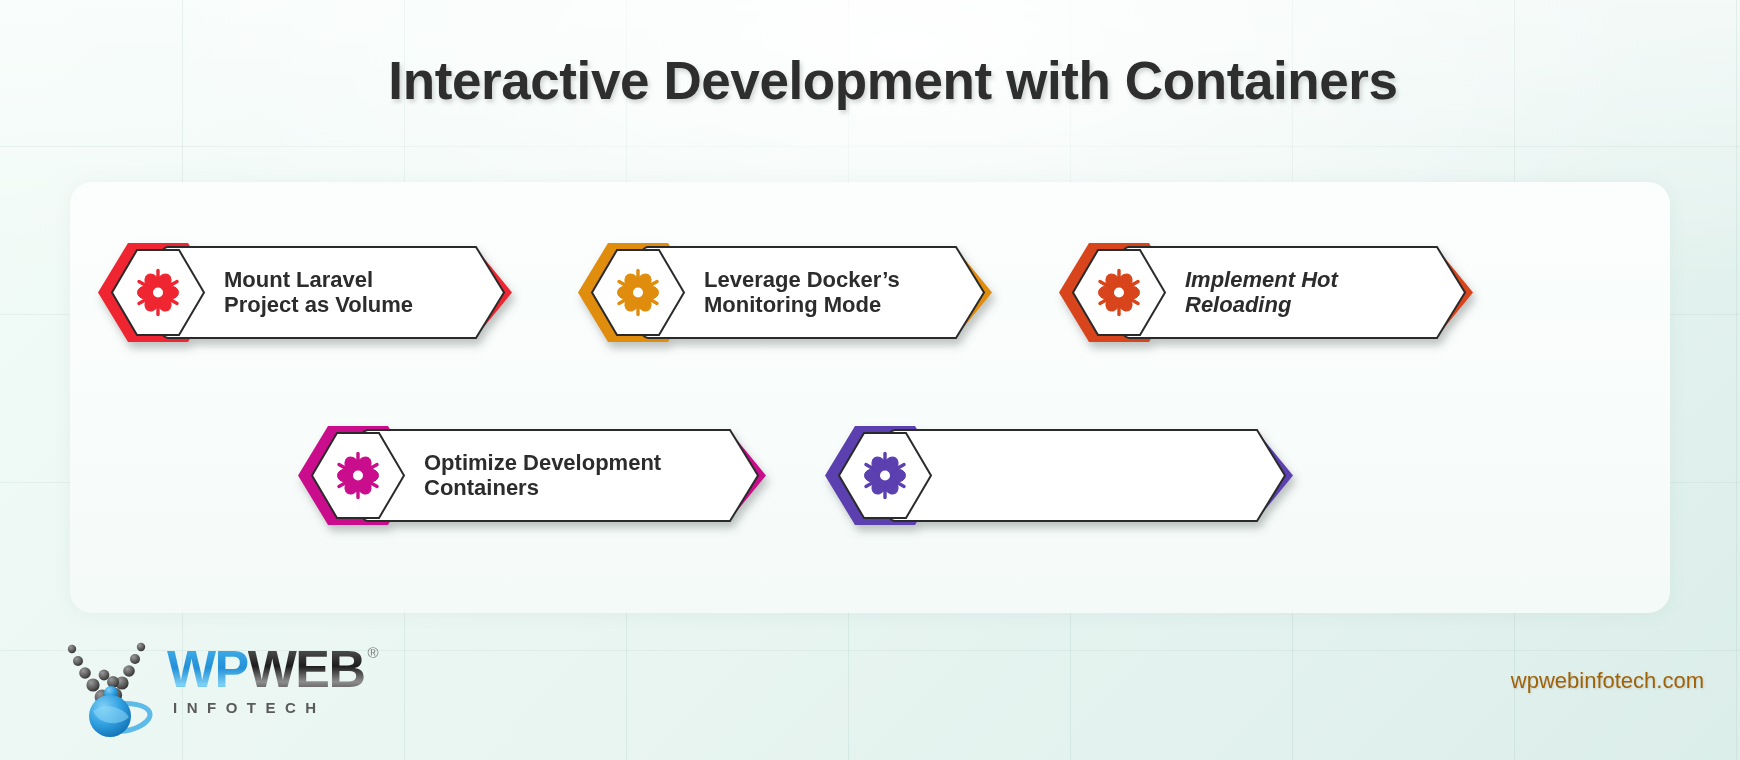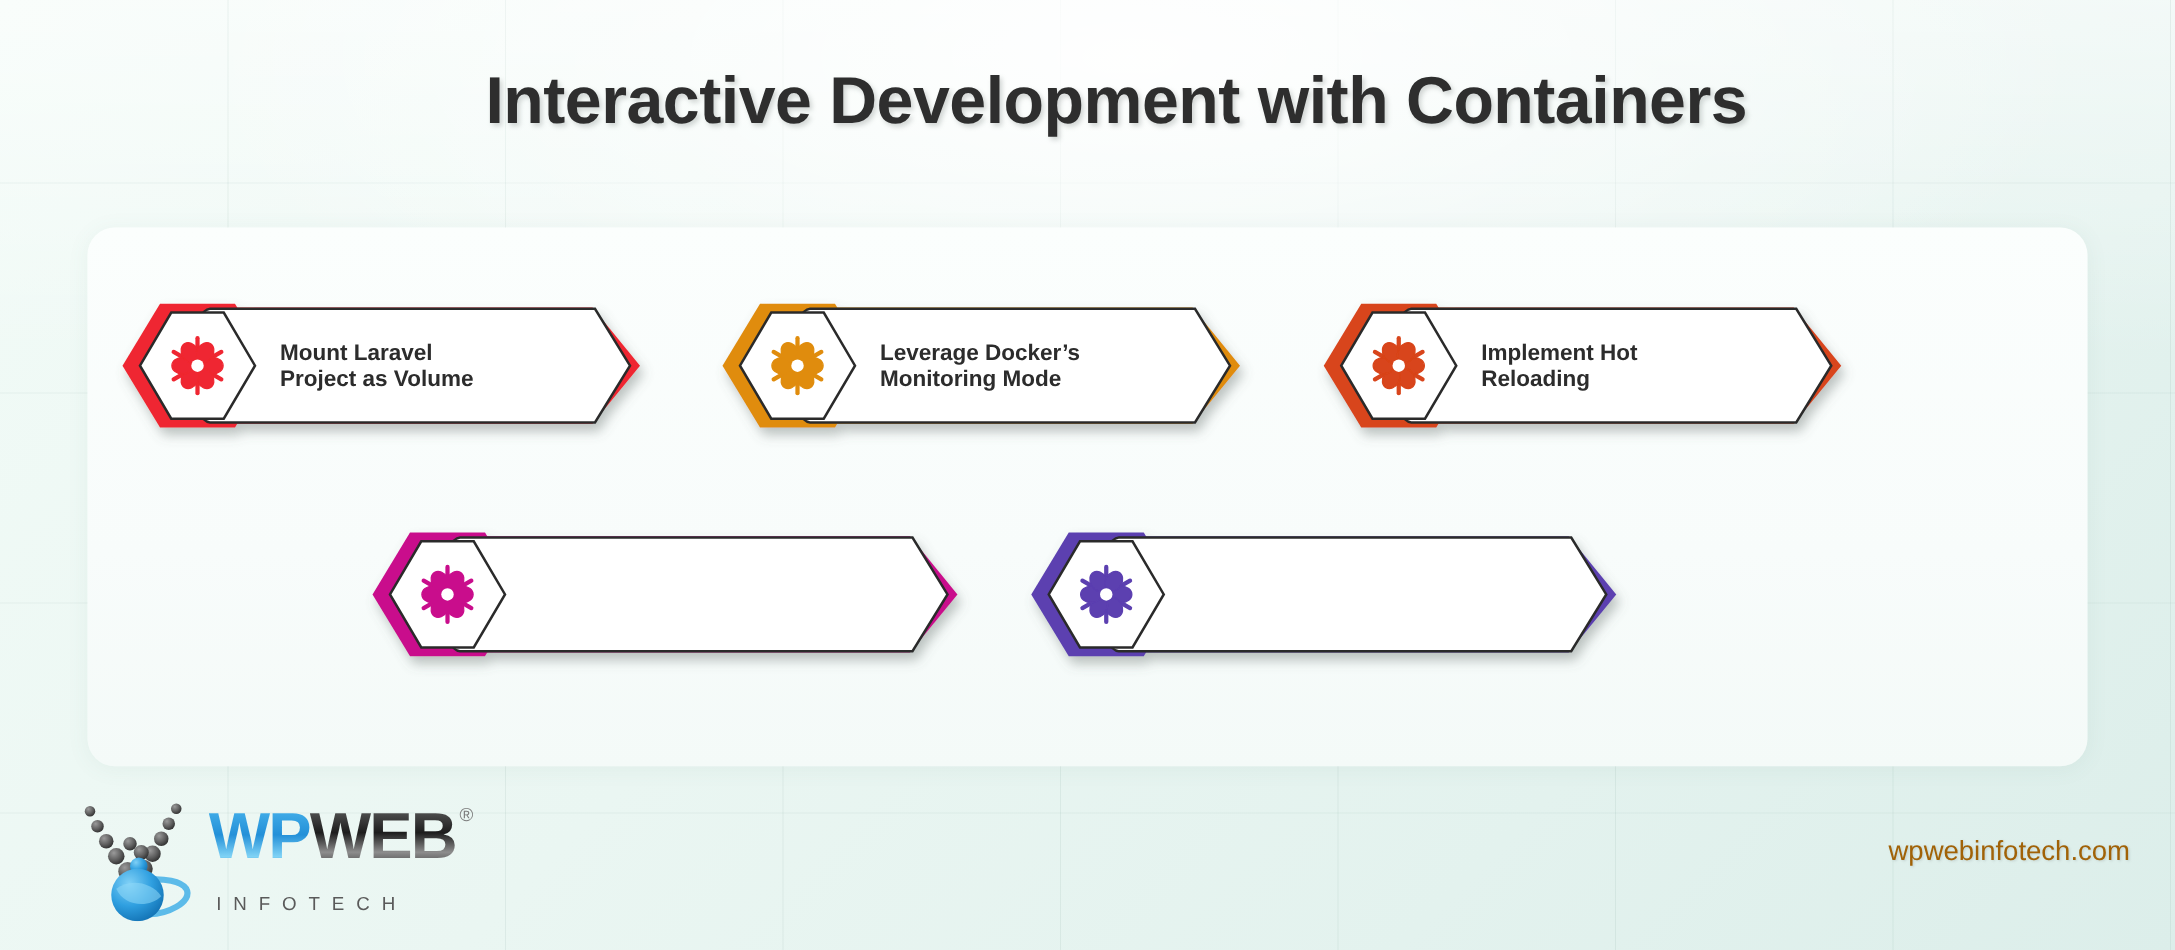--- a/index.html
+++ b/index.html
@@ -59,21 +59,21 @@
     height:105px;
     display:block;
   }
   .badge .svgwrap{ position:absolute; inset:0; }
   .badge svg{ display:block; width:100%; height:100%; overflow:visible; }
 
   .badge .label{
     position:absolute;
     top:50%;
     transform:translateY(-50%);
-    font-size:18px;
+    font-size:22px;
     font-weight:bold;
     line-height:1.18;
     color:#2c2c2c;
     white-space:pre-line;
     pointer-events:none;
   }
 
   .row1 { top:240px; }
   .row2 { top:423px; }
 
@@ -95,22 +95,22 @@
   }
   .logo-web{
     background:linear-gradient(180deg,#6b6b6b 0%, #1d1d1d 45%, #8d8d8d 72%, #2a2a2a 100%);
     -webkit-background-clip:text; background-clip:text; color:transparent;
   }
   .logo-reg{
     position:absolute; right:-14px; top:2px;
     font-size:15px; font-weight:normal; color:#7c7c7c; letter-spacing:0;
   }
   .logo-sub{
-    position:absolute; left:110px; top:78px;
-    font-size:15px; color:#5a5a5a; letter-spacing:9.5px; font-weight:normal;
+    position:absolute; left:110px; top:62px;
+    font-size:15px; color:#5a5a5a; letter-spacing:9.5px; font-weight:bold;
   }
 
   
   .url{
     position:absolute;
     right:36px; top:668px;
     font-size:22px;
     color:#a16207;
     text-shadow:1px 1px 2px rgba(130,140,138,0.3);
     white-space:nowrap;
@@ -222,21 +222,21 @@
               <ellipse cx="6.00" cy="10.39" rx="8.5" ry="6.6" transform="rotate(60 6.00 10.39)"></ellipse>
               <ellipse cx="-6.00" cy="10.39" rx="8.5" ry="6.6" transform="rotate(120 -6.00 10.39)"></ellipse>
               <ellipse cx="-12.00" cy="0.00" rx="8.5" ry="6.6" transform="rotate(180 -12.00 0.00)"></ellipse>
               <ellipse cx="-6.00" cy="-10.39" rx="8.5" ry="6.6" transform="rotate(240 -6.00 -10.39)"></ellipse>
               <ellipse cx="6.00" cy="-10.39" rx="8.5" ry="6.6" transform="rotate(300 6.00 -10.39)"></ellipse>
               <circle cx="0" cy="0" r="5" fill="#ffffff" stroke="none"></circle>
             </g>
           </g>
         </svg>
       </div>
-    <div class="label" style="left:128px;">Implement Hot
+    <div class="label" style="left:128px;font-style:italic;">Implement Hot
 Reloading</div>
   </div>
 
   <div class="badge row2" id="badge-3" style="left:296px; width:472px;">
     <div class="svgwrap">
         <svg viewBox="0 0 472 105" preserveAspectRatio="none" style="width: 472px; height: 105px;">
           <defs>
             <filter id="bsh3" x="-25%" y="-25%" width="160%" height="170%">
               <feDropShadow dx="3" dy="6" stdDeviation="4.5" flood-color="#5e6b68" flood-opacity="0.40"></feDropShadow>
             </filter>
@@ -257,20 +257,22 @@
               <ellipse cx="6.00" cy="10.39" rx="8.5" ry="6.6" transform="rotate(60 6.00 10.39)"></ellipse>
               <ellipse cx="-6.00" cy="10.39" rx="8.5" ry="6.6" transform="rotate(120 -6.00 10.39)"></ellipse>
               <ellipse cx="-12.00" cy="0.00" rx="8.5" ry="6.6" transform="rotate(180 -12.00 0.00)"></ellipse>
               <ellipse cx="-6.00" cy="-10.39" rx="8.5" ry="6.6" transform="rotate(240 -6.00 -10.39)"></ellipse>
               <ellipse cx="6.00" cy="-10.39" rx="8.5" ry="6.6" transform="rotate(300 6.00 -10.39)"></ellipse>
               <circle cx="0" cy="0" r="5" fill="#ffffff" stroke="none"></circle>
             </g>
           </g>
         </svg>
       </div>
+    <div class="label" style="left:128px;">Optimize Development
+Containers</div>
   </div>
 
   <div class="badge row2" id="badge-4" style="left:823px; width:472px;">
     <div class="svgwrap">
         <svg viewBox="0 0 472 105" preserveAspectRatio="none" style="width: 472px; height: 105px;">
           <defs>
             <filter id="bsh4" x="-25%" y="-25%" width="160%" height="170%">
               <feDropShadow dx="3" dy="6" stdDeviation="4.5" flood-color="#5e6b68" flood-opacity="0.40"></feDropShadow>
             </filter>
           </defs>

